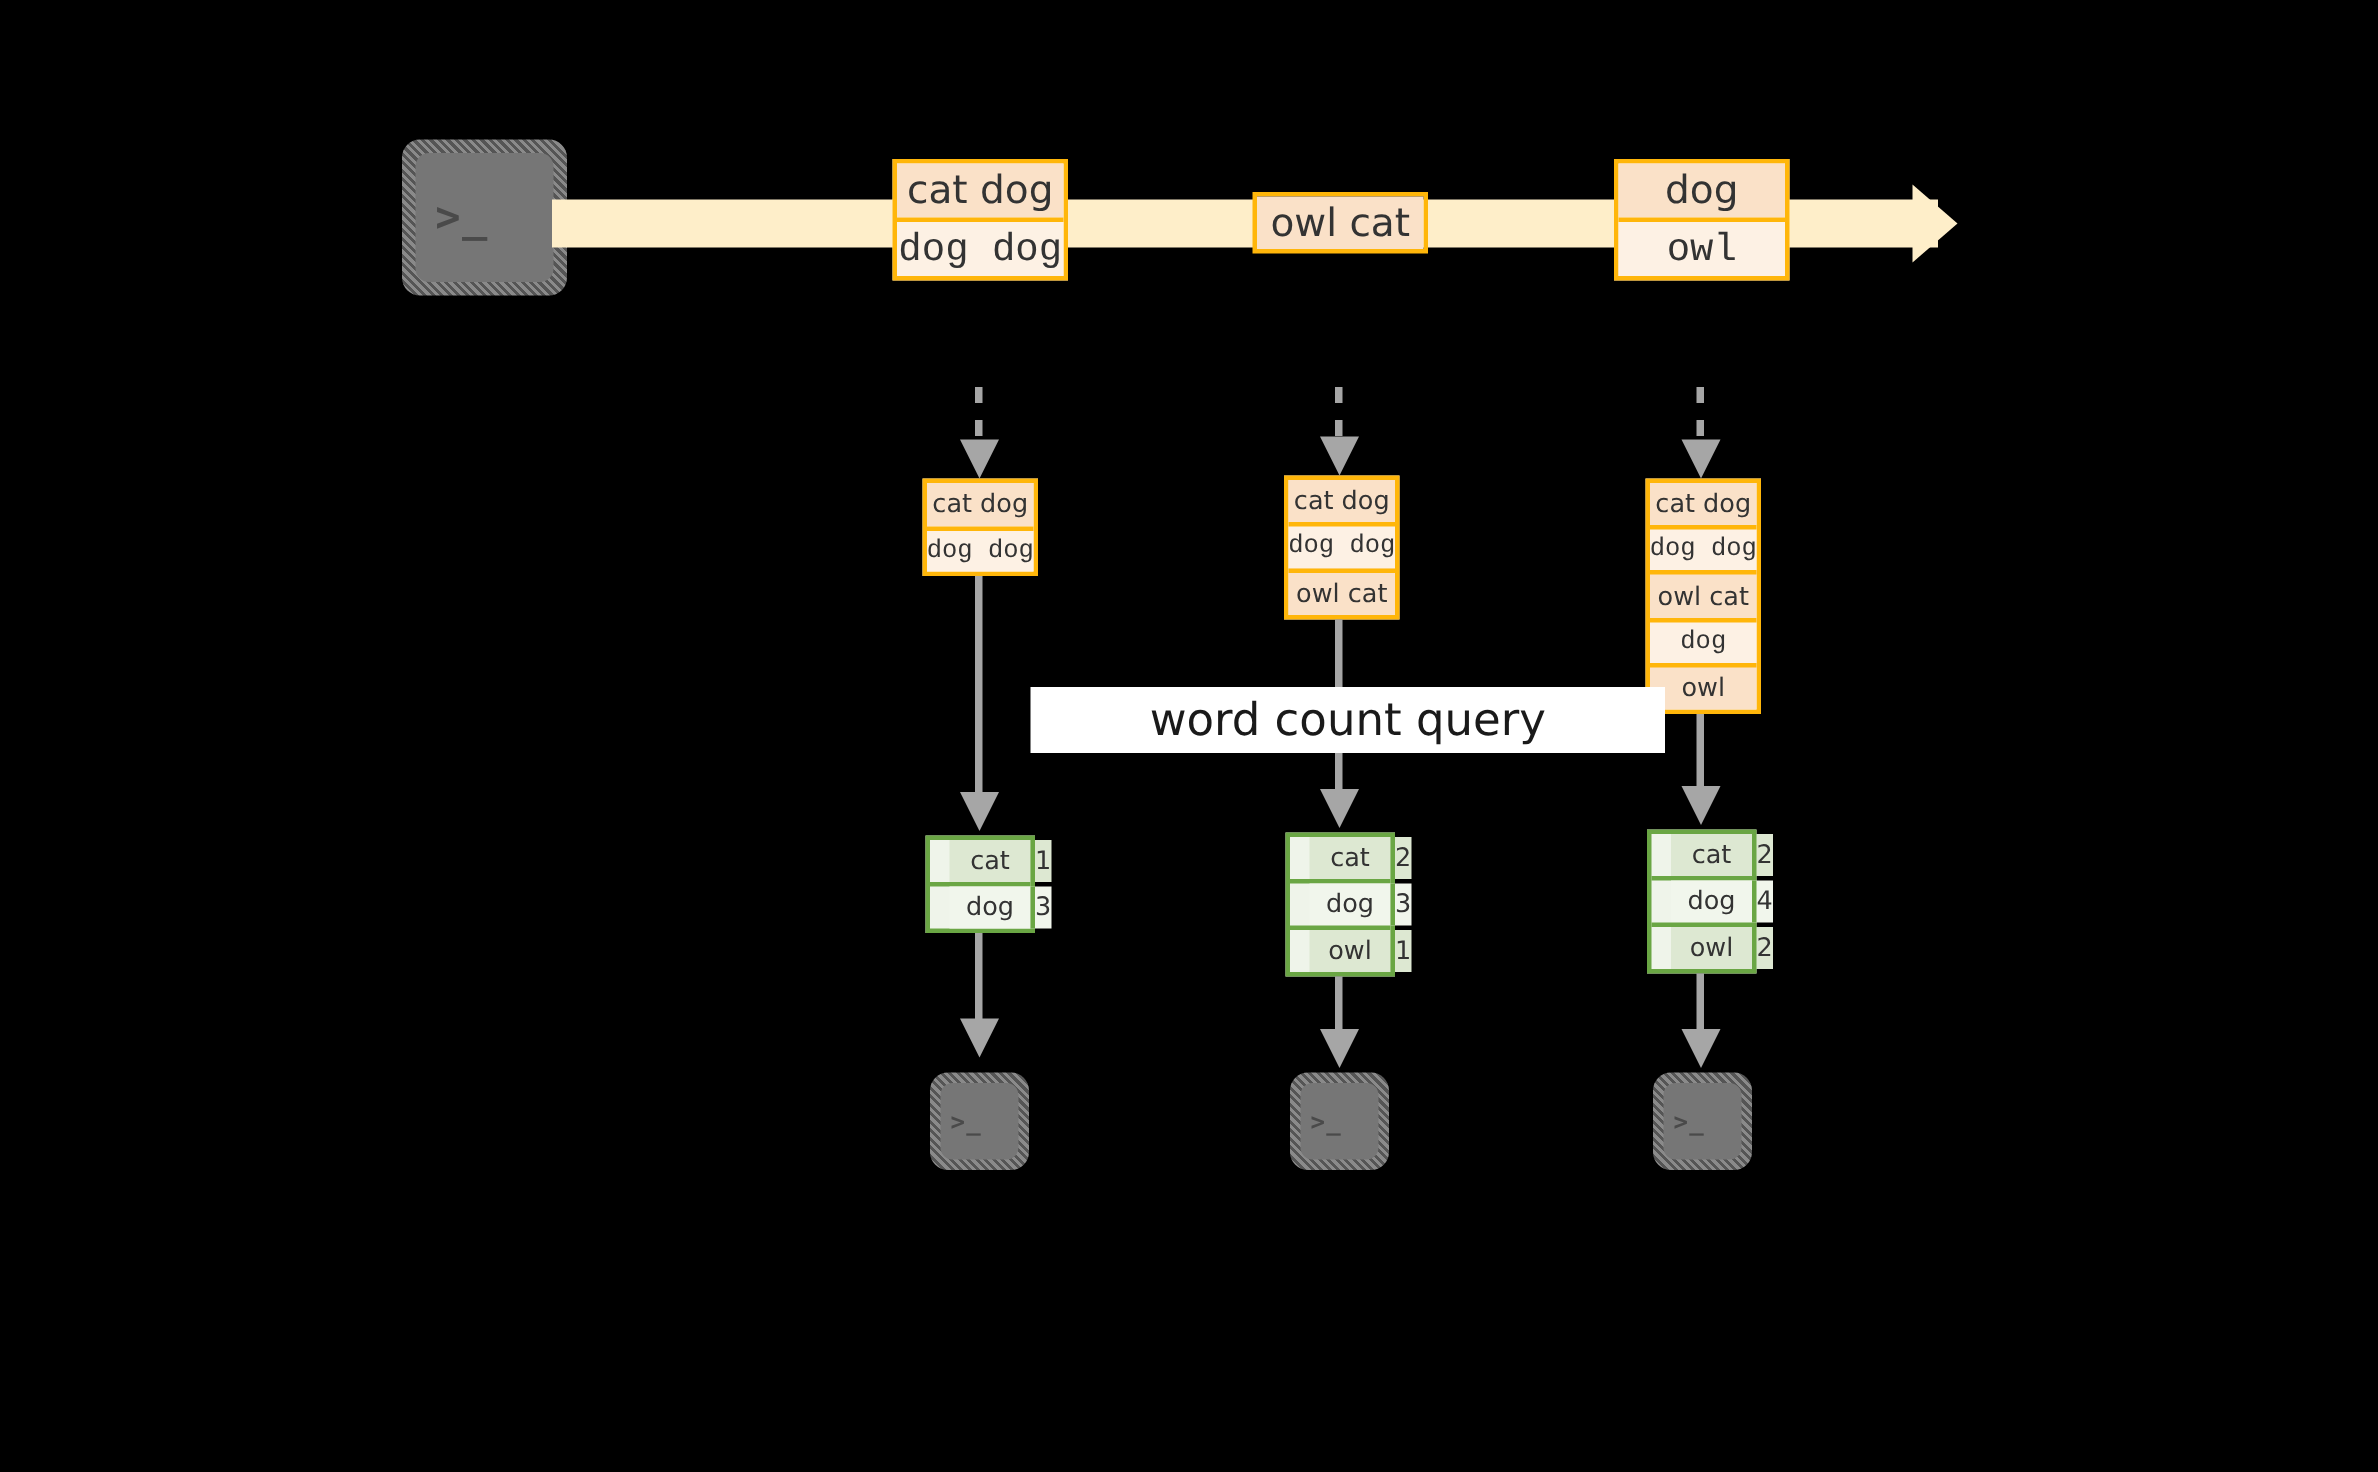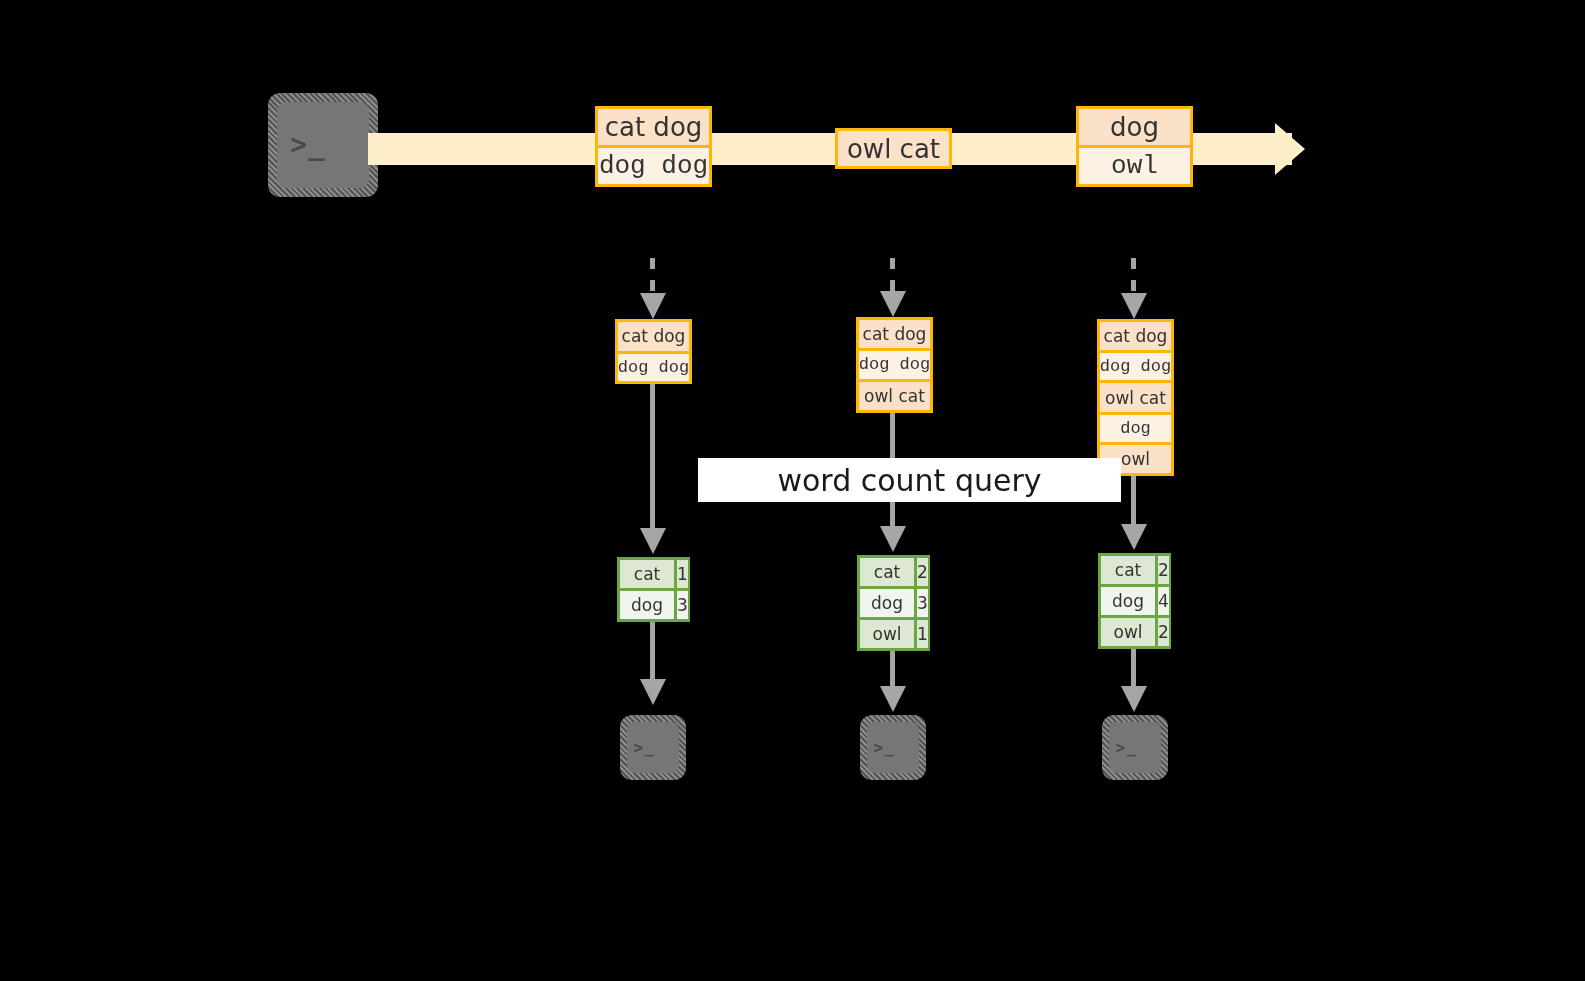--- a/index.html
+++ b/index.html
@@ -100,20 +100,21 @@
     box-sizing: border-box;
     border: 3px solid #6aa644;
     display: flex;
     flex-direction: column;
     background: #eff4ea;
   }
   .resrow {
     flex: 1 1 auto;
     display: flex;
     box-sizing: border-box;
+    padding-left: 13px;
   }
   .resrow + .resrow { border-top: 3px solid #6aa644; }
   .resrow.dark  .rescell { background: #dde8d2; }
   .resrow.light .rescell { background: #f1f6ec; }
   .rescell {
     display: flex;
     align-items: center;
     justify-content: center;
     font-size: 17px;
     color: #333333;
@@ -145,21 +146,20 @@
   
   .label-band {
     position: absolute;
     background: #ffffff;
     display: flex;
     align-items: center;
     justify-content: center;
     color: #1a1a1a;
     font-size: 30px;
     white-space: nowrap;
-    margin-left: 11px;
   }
 </style>
 </head>
 <body>
 
 <div id="canvas">
 
   <div class="terminal" style="left:268px; top:93px; width:110px; height:104px;">
     <div class="tinner">
       <span class="prompt-glyph" style="font-size:28px;">&gt;_</span>

